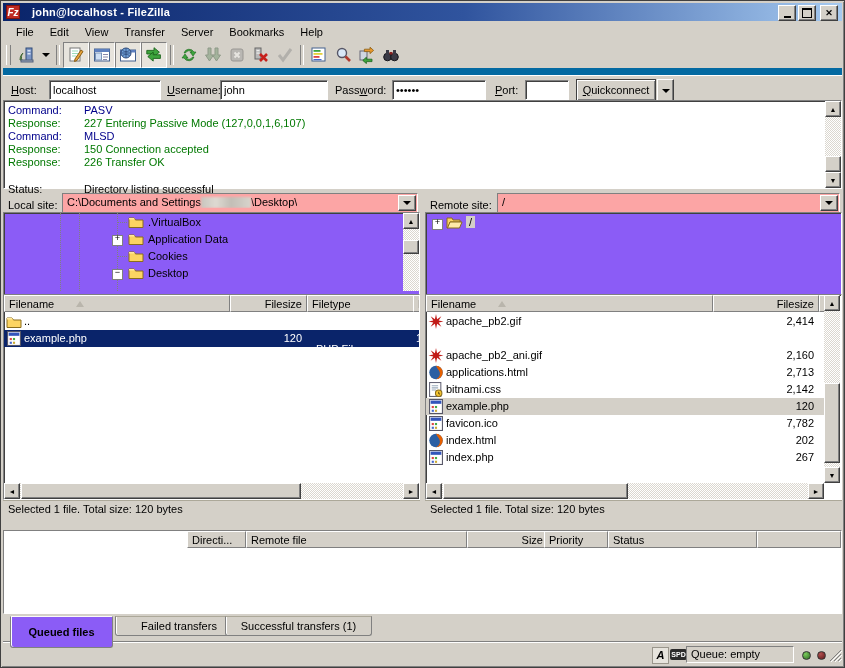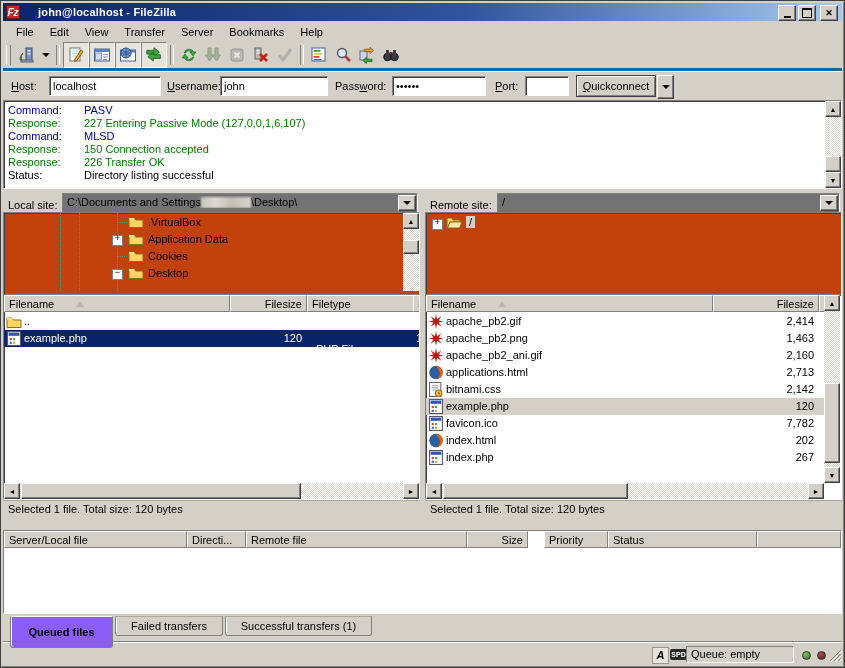--- a/index.html
+++ b/index.html
@@ -11,67 +11,67 @@
   .in-soft{border:1px solid;border-color:#808080 #FFFFFF #FFFFFF #808080;background:#fff;}
   .frame{left:0;top:0;width:843px;height:666px;border:1px solid #404040;
          box-shadow:inset 1px 1px 0 #D4D0C8, inset -1px -1px 0 #808080;}
   
   .titlebar{left:3px;top:3px;width:839px;height:18px;
             background:linear-gradient(90deg,#0A246A 0%,#30549E 55%,#A6CAF0 100%);
             display:flex;align-items:center;}
   .fzlogo{width:14px;height:14px;margin-left:3px;background:#BF2A23;color:#fff;
           font-weight:bold;font-style:italic;font-size:10px;line-height:14px;text-align:center;
           border:1px solid #7E120E;box-sizing:border-box;}
-  .titletext{color:#fff;font-weight:bold;margin-left:18px;letter-spacing:0.2px;}
+  .titletext{color:#fff;font-weight:bold;margin-left:12px;letter-spacing:0.2px;}
   .winbtns{position:absolute;right:4px;top:2px;display:flex;gap:2px;}
   .winbtn{width:16px;height:14px;background:#D4D0C8;display:flex;align-items:center;justify-content:center;
           font-size:9px;font-weight:bold;line-height:1;}
   .winbtn.close{margin-left:2px;}
   .glyph-min{width:7px;height:2px;background:#000;margin-top:7px;}
   .glyph-max{width:8px;height:7px;border:1px solid #000;border-top:2px solid #000;}
   
   .menubar{left:3px;top:22px;width:839px;height:19px;display:flex;align-items:center;padding-left:5px;box-sizing:border-box;}
   .menuitem{padding:2px 8px;}
   
   .toolbar{left:3px;top:41px;width:839px;height:27px;display:flex;align-items:center;}
   .gripper{width:3px;height:20px;border-left:1px solid #fff;border-right:1px solid #808080;margin:0 4px 0 3px;}
   .tbtn{width:24px;height:24px;display:flex;align-items:center;justify-content:center;}
   .tbtn.narrow{width:14px;}
   .tbtn.pressed{border:1px solid;border-color:#808080 #FFFFFF #FFFFFF #808080;background:#E7E4DD;}
   .tsep{width:2px;height:20px;border-left:1px solid #808080;border-right:1px solid #fff;margin:0 3px;}
   .dim{opacity:0.45;filter:grayscale(60%);}
   .dropcaret{width:0;height:0;border-left:4px solid transparent;border-right:4px solid transparent;border-top:4px solid #000;}
   
-  .qcbar{left:3px;top:68px;width:839px;height:31px;border-top:3px solid #0369a1;box-shadow:inset 0 1px 0 #fff;}
+  .qcbar{left:3px;top:68px;width:839px;height:31px;border-top:7px solid #0369a1;box-shadow:inset 0 1px 0 #fff;}
   .qclabel{position:absolute;top:9px;}
   .qcinput{position:absolute;top:5px;height:16px;border:1px solid;border-color:#808080 #fff #fff #808080;
            box-shadow:inset 1px 1px 0 #404040;background:#fff;font-family:"Liberation Sans",sans-serif;
            font-size:11px;padding:1px 3px;box-sizing:content-box;}
   .qcbtn{position:absolute;top:4px;height:22px;background:#D4D0C8;display:flex;align-items:center;justify-content:center;}
   
   .logpanel{left:3px;top:100px;width:839px;height:89px;box-sizing:border-box;}
   .logline{position:absolute;left:4px;white-space:nowrap;}
   .loglabel{display:inline-block;width:76px;}
   .log-command{color:#00008B;}
   .log-response{color:#007800;}
-  .log-status{color:#000;}
+  .log-status{color:#000;margin-top:14px;}
   
   .sbtn{background:#D4D0C8;display:flex;align-items:center;justify-content:center;font-size:7px;line-height:1;box-sizing:border-box;}
   .strack{background:#ECEAE3;background-image:repeating-conic-gradient(#FFFFFF 0 25%,#DBD7CF 0 50%);background-size:2px 2px;}
   .sthumb{background:#D4D0C8;box-sizing:border-box;}
   
   .sitelabel{position:absolute;top:199px;}
-  .combo{position:absolute;top:193px;height:36px;box-sizing:border-box;background:#737373;}
+  .combo{position:absolute;top:193px;height:36px;box-sizing:border-box;background:#fca5a5;}
   .combo .val{position:absolute;left:4px;top:2px;white-space:nowrap;overflow:hidden;}
   .combobtn{position:absolute;right:1px;top:1px;width:16px;height:14px;background:#D4D0C8;
             display:flex;align-items:center;justify-content:center;}
   .redact{display:inline-block;width:50px;height:11px;vertical-align:-2px;
           background:linear-gradient(90deg,#C9C5BE,#DEDAD2 30%,#C2BEB6 60%,#D8D4CC);filter:blur(1.2px);}
   
-  .treepanel{top:212px;height:104px;box-sizing:border-box;background:#c2410c;overflow:hidden;}
+  .treepanel{top:212px;height:104px;box-sizing:border-box;background:#8b5cf6;overflow:hidden;}
   .vdots{position:absolute;border-left:1px dotted #808080;width:0;}
   .hdots{position:absolute;border-top:1px dotted #808080;height:0;}
   .expbox{position:absolute;width:9px;height:9px;background:#fff;border:1px solid #808080;
           font-size:9px;line-height:7px;text-align:center;font-family:"Liberation Mono",monospace;}
   .treelabel{position:absolute;white-space:nowrap;}
   .sel-inactive{background:#D4D0C8;}
   
   .listpanel{top:294px;height:206px;box-sizing:border-box;background:#fff;overflow:hidden;}
   .colhdr{position:absolute;top:0;height:17px;background:#D4D0C8;box-sizing:border-box;
           border:1px solid;border-color:#FFFFFF #808080 #808080 #FFFFFF;padding:2px 4px;white-space:nowrap;overflow:hidden;}
@@ -387,27 +387,20 @@
   <div class="colhdr r" style="left:287px;width:106px;">Filesize</div>
   <div class="colhdr" style="left:393px;width:6px;"></div>
 
   <div class="filerow" style="top:18px;left:0;width:398px;">
     <svg class="ficon" width="14" height="14" viewBox="0 0 14 14">
         <path d="M7 0 L8 5 L12 2 L9.5 6 L14 7 L9.5 8 L12 12 L8 9 L7 14 L6 9 L2 12 L4.5 8 L0 7 L4.5 6 L2 2 L6 5 Z" fill="#C11B17"></path>
       </svg>
     <span class="fname">apache_pb2.gif</span>
     <span class="fsize" style="left:287px;width:101px;">2,414</span>
   </div>
-  <div class="filerow" style="top:35px;left:0;width:398px;">
-    <svg class="ficon" width="14" height="14" viewBox="0 0 14 14">
-        <path d="M7 0 L8 5 L12 2 L9.5 6 L14 7 L9.5 8 L12 12 L8 9 L7 14 L6 9 L2 12 L4.5 8 L0 7 L4.5 6 L2 2 L6 5 Z" fill="#C11B17"></path>
-      </svg>
-    <span class="fname">apache_pb2.png</span>
-    <span class="fsize" style="left:287px;width:101px;">1,463</span>
-  </div>
   <div class="filerow" style="top:52px;left:0;width:398px;">
     <svg class="ficon" width="14" height="14" viewBox="0 0 14 14">
         <path d="M7 0 L8 5 L12 2 L9.5 6 L14 7 L9.5 8 L12 12 L8 9 L7 14 L6 9 L2 12 L4.5 8 L0 7 L4.5 6 L2 2 L6 5 Z" fill="#C11B17"></path>
       </svg>
     <span class="fname">apache_pb2_ani.gif</span>
     <span class="fsize" style="left:287px;width:101px;">2,160</span>
   </div>
   <div class="filerow" style="top:69px;left:0;width:398px;">
     <svg class="ficon" width="14" height="14" viewBox="0 0 14 14">
         <circle cx="7" cy="7" r="6.3" fill="#2B5FA3"></circle>
@@ -477,32 +470,31 @@
   <div class="abs sbtn out" style="left:398px;top:172px;width:16px;height:16px;">▼</div>
 
   <div class="abs strack" style="left:0;bottom:0;width:398px;height:16px;"></div>
   <div class="abs sbtn out" style="left:0;bottom:0;width:16px;height:16px;">◄</div>
   <div class="abs sthumb out" style="left:17px;bottom:0;width:185px;height:16px;"></div>
   <div class="abs sbtn out" style="left:382px;bottom:0;width:16px;height:16px;">►</div>
 </div>
 <div class="abs statusstrip" style="left:425px;width:417px;">Selected 1 file. Total size: 120 bytes</div>
 
 <div class="abs queuepanel in-soft">
-  <div class="colhdr" style="left:0;top:0;width:183px;">Server/Local file</div>
   <div class="colhdr" style="left:183px;top:0;width:59px;">Directi...</div>
   <div class="colhdr" style="left:242px;top:0;width:221px;">Remote file</div>
-  <div class="colhdr r" style="left:463px;top:0;width:61px;">Size</div>
+  <div class="colhdr r" style="left:463px;top:0;width:81px;">Size</div>
   <div class="colhdr" style="left:540px;top:0;width:64px;">Priority</div>
   <div class="colhdr" style="left:604px;top:0;width:149px;">Status</div>
   <div class="colhdr" style="left:753px;top:0;width:84px;"></div>
 </div>
 
 <div class="abs tabsrow">
   <div class="tab active" style="left:7px;width:103px;">Queued files</div>
-  <div class="tab" style="left:112px;width:108px;">Failed transfers</div>
+  <div class="tab" style="left:112px;width:128px;">Failed transfers</div>
   <div class="tab" style="left:222px;width:147px;">Successful transfers (1)</div>
 </div>
 
 <div class="abs statusbar">
   <div class="typeicon">A</div>
   <div class="speedicon">SPD</div>
   <div class="sb-queuebox">Queue: empty</div>
   <div class="led" style="left:799px;background:radial-gradient(circle at 35% 30%,#7CCB5E,#2E6B22);"></div>
   <div class="led" style="left:814px;background:radial-gradient(circle at 35% 30%,#B05050,#5E1A1A);"></div>
   <svg class="abs" style="left:826px;top:7px;" width="13" height="13" viewBox="0 0 13 13">

